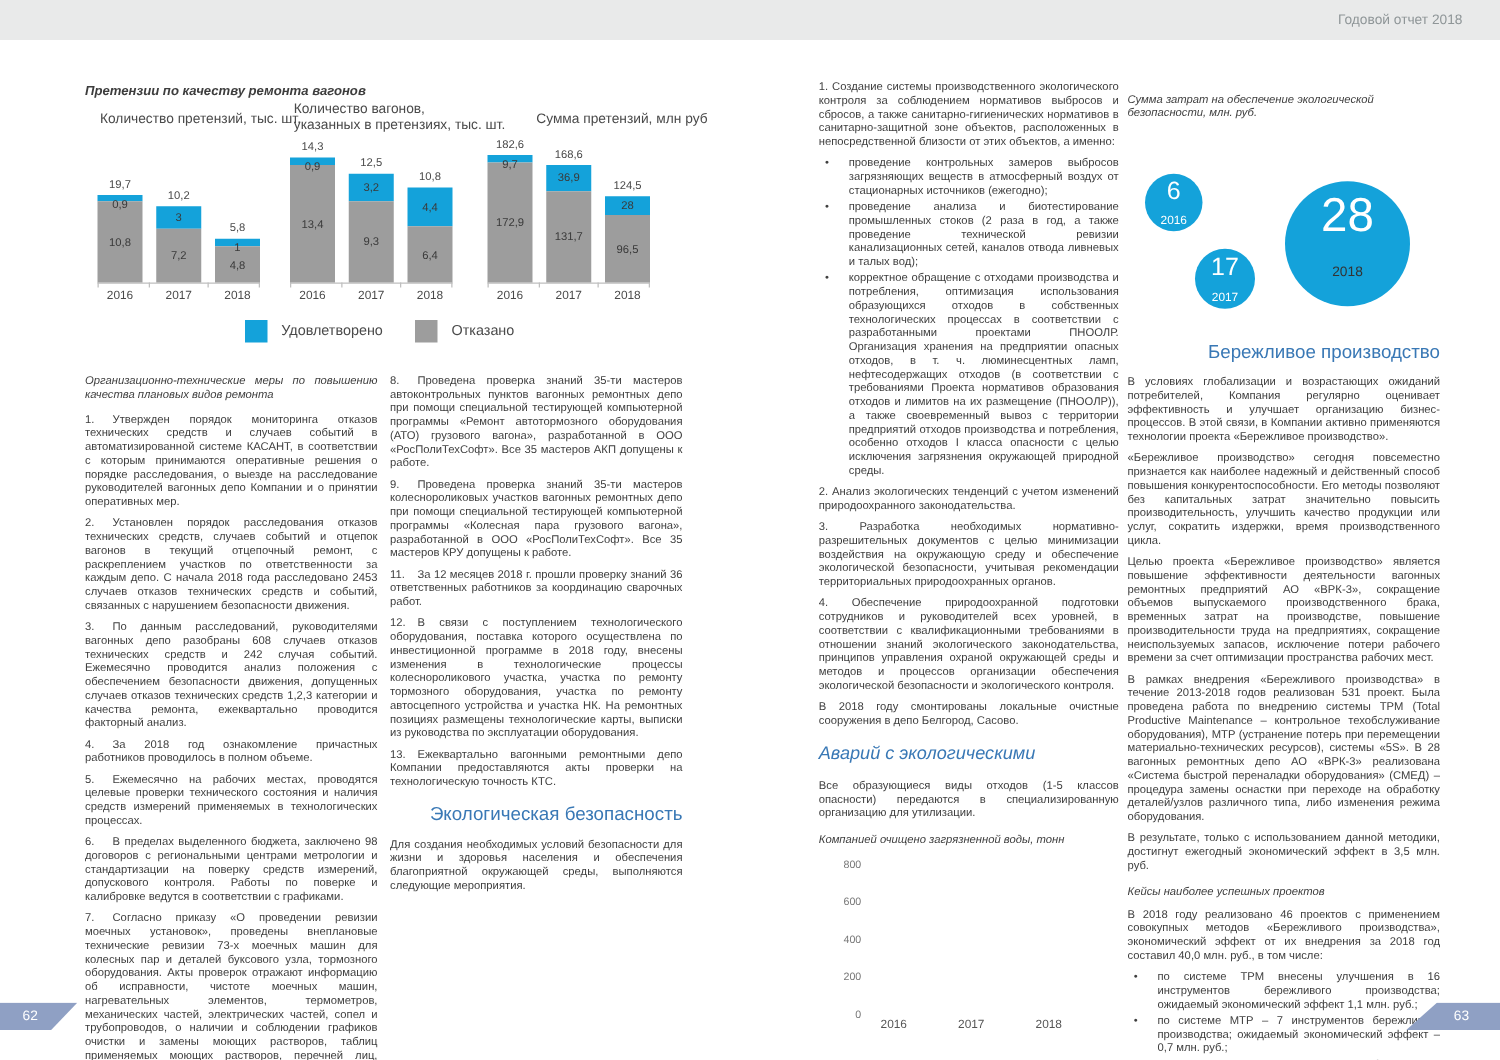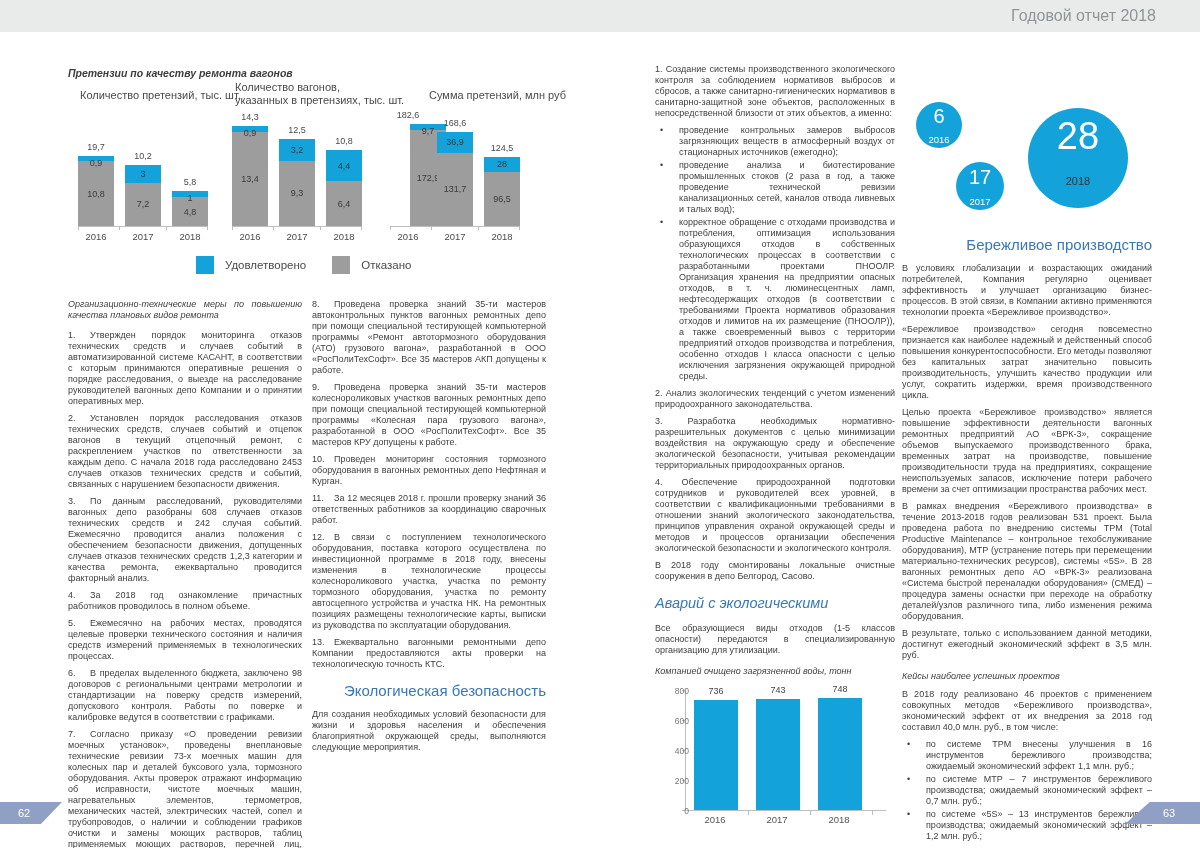--- a/index.html
+++ b/index.html
@@ -1,21 +1,21 @@
 <!DOCTYPE html>
 <html><head>
 <meta charset="utf-8">
 <style>
   html,body{margin:0;padding:0;}
   body{
     width:1200px;height:848px;position:relative;background:#ffffff;
     font-family:"Liberation Sans","DejaVu Sans",sans-serif;color:#3e3e3e;overflow:hidden;
   }
   .header-band{position:absolute;left:0;top:0;width:1200px;height:32px;background:#e9eaea;}
-  .header-band span{position:absolute;right:44px;top:0;line-height:32px;font-size:16px;color:#8f9698;}
+  .header-band span{position:absolute;right:30px;top:0;line-height:32px;font-size:11px;color:#8f9698;}
 
   .claims-title{position:absolute;left:68px;top:67px;font-size:10.5px;font-style:italic;font-weight:bold;color:#3d3d3d;}
   .chart-title{position:absolute;font-size:11px;color:#4a4a4a;line-height:13px;}
   .claims-chart{position:absolute;top:108px;width:130px;height:118px;border-bottom:1px solid #bfbfbf;}
   .bar{position:absolute;bottom:0;width:36px;}
   .seg{position:absolute;left:0;width:100%;}
   .total-label{position:absolute;width:60px;text-align:center;font-size:9px;color:#4a4a4a;}
   .seg-label{position:absolute;width:100%;text-align:center;font-size:9px;color:#3a3a3a;}
   .tick{position:absolute;width:1px;height:4px;background:#bfbfbf;top:118px;}
   .year-label{position:absolute;top:123px;width:60px;text-align:center;font-size:9.5px;color:#4a4a4a;}
@@ -133,21 +133,21 @@
       <div class="year-label" style="left: 82px;">2018</div>
     </div>
     <div class="chart-title" style="left: 429px; top: 89px;">
       <div>Сумма претензий, млн руб</div>
     </div>
     <div class="claims-chart" style="left: 390px;">
       <div class="tick" style="left: 0px;"></div>
       <div class="tick" style="left: 41px;"></div>
       <div class="tick" style="left: 88px;"></div>
       <div class="tick" style="left: 129px;"></div>
-      <div class="bar" style="left: 0px; height: 101.891px; margin-left: 20px;">
+      <div class="bar" style="left: 0px; height: 101.891px;">
         <div class="seg" style="top: 0px; height: 5.4126px; background: rgb(20, 162, 218);"></div>
         <div class="seg" style="top: 5.4126px; height: 96.4782px; background: rgb(157, 157, 157);"></div>
         <div class="seg-label" style="top: 2px;">9,7</div>
         <div class="seg-label" style="top: 48.6517px;">172,9</div>
       </div>
       <div class="total-label" style="left: -12px; bottom: 105.891px;">182,6</div>
       <div class="year-label" style="left: -12px;">2016</div>
       <div class="bar" style="left: 47px; height: 94.0788px;">
         <div class="seg" style="top: 0px; height: 20.5902px; background: rgb(20, 162, 218);"></div>
         <div class="seg" style="top: 20.5902px; height: 73.4886px; background: rgb(157, 157, 157);"></div>
@@ -184,21 +184,20 @@
     <div class="blk p"><span class="pnum">2.</span><span>Установлен порядок расследования отказов технических средств, случаев событий и отцепок вагонов в текущий отцепочный ремонт, с раскреплением участков по ответственности за каждым депо. С начала 2018 года расследовано 2453 случаев отказов технических средств и событий, связанных с нарушением безопасности движения.</span></div>
     <div class="blk p"><span class="pnum">3.</span><span>По данным расследований, руководителями вагонных депо разобраны 608 случаев отказов технических средств и 242 случая событий. Ежемесячно проводится анализ положения с обеспечением безопасности движения, допущенных случаев отказов технических средств 1,2,3 категории и качества ремонта, ежеквартально проводится факторный анализ.</span></div>
     <div class="blk p"><span class="pnum">4.</span><span>За 2018 год ознакомление причастных работников проводилось в полном объеме.</span></div>
     <div class="blk p"><span class="pnum">5.</span><span>Ежемесячно на рабочих местах, проводятся целевые проверки технического состояния и наличия средств измерений применяемых в технологических процессах.</span></div>
     <div class="blk p"><span class="pnum">6.</span><span>В пределах выделенного бюджета, заключено 98 договоров с региональными центрами метрологии и стандартизации на поверку средств измерений, допускового контроля. Работы по поверке и калибровке ведутся в соответствии с графиками.</span></div>
     <div class="blk p"><span class="pnum">7.</span><span>Согласно приказу «О проведении ревизии моечных установок», проведены внеплановые технические ревизии 73-х моечных машин для колесных пар и деталей буксового узла, тормозного оборудования. Акты проверок отражают информацию об исправности, чистоте моечных машин, нагревательных элементов, термометров, механических частей, электрических частей, сопел и трубопроводов, о наличии и соблюдении графиков очистки и замены моющих растворов, таблиц применяемых моющих растворов, перечней лиц, допущенных к работе на моечных установках. В актах размещены фотографии общего вида моечных установок. Приняты оперативные меры по восстановлению</span></div>
   </div>
 <div id="left-col2" class="col" style="left:312px;top:299px;width:234px;">
     <div class="blk p"><span class="pnum">8.</span><span>Проведена проверка знаний 35-ти мастеров автоконтрольных пунктов вагонных ремонтных депо при помощи специальной тестирующей компьютерной программы «Ремонт автотормозного оборудования (АТО) грузового вагона», разработанной в ООО «РосПолиТехСофт». Все 35 мастеров АКП допущены к работе.</span></div>
     <div class="blk p"><span class="pnum">9.</span><span>Проведена проверка знаний 35-ти мастеров колеснороликовых участков вагонных ремонтных депо при помощи специальной тестирующей компьютерной программы «Колесная пара грузового вагона», разработанной в ООО «РосПолиТехСофт». Все 35 мастеров КРУ допущены к работе.</span></div>
-    <div class="blk p"><span class="pnum">10.</span><span>Проведен мониторинг состояния тормозного оборудования в вагонных ремонтных депо Нефтяная и Курган.</span></div>
     <div class="blk p"><span class="pnum">11.</span><span>За 12 месяцев 2018 г. прошли проверку знаний 36 ответственных работников за координацию сварочных работ.</span></div>
     <div class="blk p"><span class="pnum">12.</span><span>В связи с поступлением технологического оборудования, поставка которого осуществлена по инвестиционной программе в 2018 году, внесены изменения в технологические процессы колеснороликового участка, участка по ремонту тормозного оборудования, участка по ремонту автосцепного устройства и участка НК. На ремонтных позициях размещены технологические карты, выписки из руководства по эксплуатации оборудования.</span></div>
     <div class="blk p"><span class="pnum">13.</span><span>Ежеквартально вагонными ремонтными депо Компании предоставляются акты проверки на технологическую точность КТС.</span></div>
     <div class="blk h2">Экологическая безопасность</div>
     <div class="blk p">Для создания необходимых условий безопасности для жизни и здоровья населения и обеспечения благоприятной окружающей среды, выполняются следующие мероприятия.</div>
   </div>
 <div id="right-col1" class="col" style="left:655px;top:64px;width:240px;">
     <div class="blk p">1. Создание системы производственного экологического контроля за соблюдением нормативов выбросов и сбросов, а также санитарно-гигиенических нормативов в санитарно-защитной зоне объектов, расположенных в непосредственной близости от этих объектов, а именно:</div>
     <div class="blk">
       <div class="li"><span class="marker">•</span><span>проведение контрольных замеров выбросов загрязняющих веществ в атмосферный воздух от стационарных источников (ежегодно);</span></div>
@@ -208,47 +207,35 @@
     <div class="blk p">2. Анализ экологических тенденций с учетом изменений природоохранного законодательства.</div>
     <div class="blk p">3. Разработка необходимых нормативно-разрешительных документов с целью минимизации воздействия на окружающую среду и обеспечение экологической безопасности, учитывая рекомендации территориальных природоохранных органов.</div>
     <div class="blk p">4. Обеспечение природоохранной подготовки сотрудников и руководителей всех уровней, в соответствии с квалификационными требованиями в отношении знаний экологического законодательства, принципов управления охраной окружающей среды и методов и процессов организации обеспечения экологической безопасности и экологического контроля.</div>
     <div class="blk p">В 2018 году смонтированы локальные очистные сооружения в депо Белгород, Сасово.</div>
     <div class="blk callout">
       <div>Аварий с экологическими</div>
     </div>
     <div class="blk p">Все образующиеся виды отходов (1-5 классов опасности) передаются в специализированную организацию для утилизации.</div>
     <div class="blk caption">Компанией очищено загрязненной воды, тонн</div>
     <div class="water-chart">
-      <div class="wc-plot">
-        <div class="wc-ytick" style="top: 0px;"></div>
-        <div class="wc-ytick" style="top: 30px;"></div>
-        <div class="wc-ytick" style="top: 60px;"></div>
-        <div class="wc-ytick" style="top: 90px;"></div>
-        <div class="wc-ytick" style="top: 120px;"></div>
-        <div class="wc-xtick" style="left: 62px;"></div>
-        <div class="wc-xtick" style="left: 124px;"></div>
-        <div class="wc-xtick" style="left: 186px;"></div>
-        <div class="wc-bar" style="left: 8px; height: 110.4px; background: rgb(20, 162, 218);"></div>
-        <div class="wc-val" style="left: 8px; bottom: 113.4px;">736</div>
-        <div class="wc-bar" style="left: 70px; height: 111.45px; background: rgb(20, 162, 218);"></div>
-        <div class="wc-val" style="left: 70px; bottom: 114.45px;">743</div>
-        <div class="wc-bar" style="left: 132px; height: 112.2px; background: rgb(20, 162, 218);"></div>
-        <div class="wc-val" style="left: 132px; bottom: 115.2px;">748</div>
-      </div>
       <div class="wc-ylab" style="top: 2px;">800</div>
       <div class="wc-ylab" style="top: 32px;">600</div>
       <div class="wc-ylab" style="top: 62px;">400</div>
       <div class="wc-ylab" style="top: 92px;">200</div>
       <div class="wc-ylab" style="top: 122px;">0</div>
       <div class="wc-year" style="left: 38px;">2016</div>
       <div class="wc-year" style="left: 100px;">2017</div>
       <div class="wc-year" style="left: 162px;">2018</div>
     </div>
   </div>
 <div id="right-col2" class="col" style="left:902px;top:64px;width:250px;">
+    <div class="blk caption">
+      <div>Сумма затрат на обеспечение экологической</div>
+      <div>безопасности, млн. руб.</div>
+    </div>
     <div class="bubbles">
       <div class="bubble" style="left: 14px; top: 36px; width: 46px; height: 46px; background: rgb(20, 162, 218);">
         <div class="bval" style="top: 8.6px; font-size: 20px;">6</div>
         <div class="byear" style="top: 32px; font-size: 9.5px; color: rgb(255, 255, 255);">2016</div>
       </div>
       <div class="bubble" style="left: 54px; top: 96px; width: 48px; height: 48px; background: rgb(20, 162, 218);">
         <div class="bval" style="top: 9.6px; font-size: 20px;">17</div>
         <div class="byear" style="top: 34px; font-size: 9.5px; color: rgb(255, 255, 255);">2017</div>
       </div>
       <div class="bubble" style="left: 126px; top: 42px; width: 100px; height: 100px; background: rgb(20, 162, 218);">

